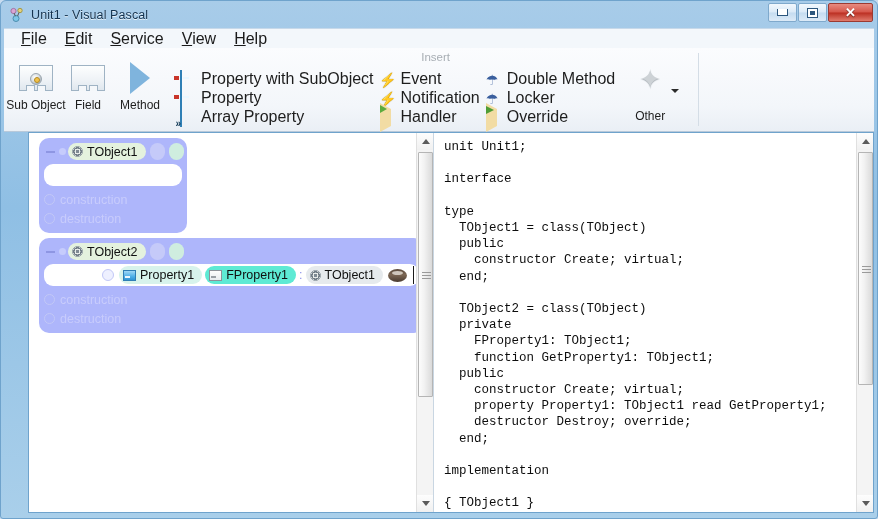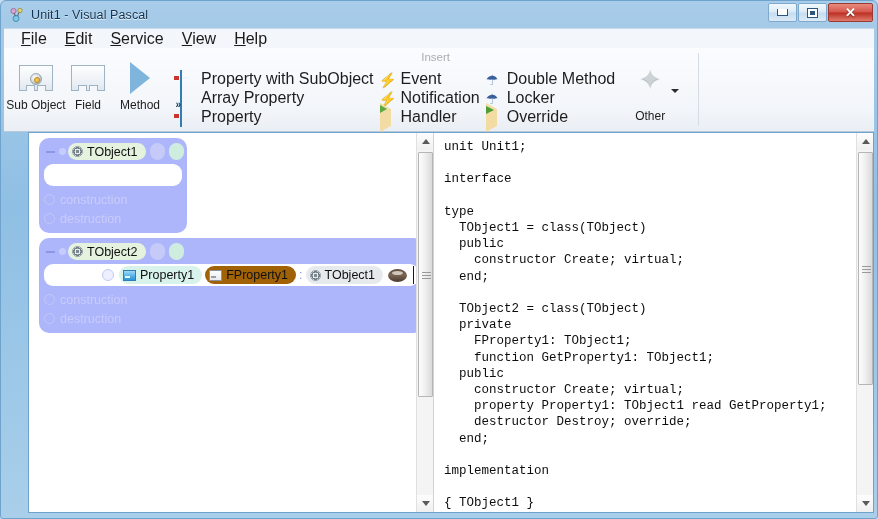--- a/index.html
+++ b/index.html
@@ -298,21 +298,21 @@
   .ring {
     width: 12px; height: 12px; border-radius: 50%;
     border: 1px solid #c2c8f7; background: #eef0ff; margin-right: 5px; flex: none;
   }
   .chip {
     display: inline-flex; align-items: center;
     height: 18px; padding: 0 8px 0 4px; border-radius: 9px;
     font-size: 12.5px; white-space: nowrap; margin-right: 3px;
   }
   .chip.prop { background: #d7f3ec; color: #101010; }
-  .chip.fprop { background: #a16207; color: #101010; }
+  .chip.fprop { background: #5eead4; color: #101010; }
   .chip.type { background: #e6eaed; color: #101010; }
   .chip .cico { width: 13px; height: 11px; margin-right: 4px; flex:none; }
   .cico.blue {
     border: 1px solid #2f7fb5;
     background: linear-gradient(180deg,#9dd7f6 0%,#4fb0e8 60%,#2f93d4 100%);
     position: relative;
   }
   .cico.blue:after { content:""; position:absolute; left:1px; top:5px; width:5px; height:2px; background:#eaf7ff; }
   .cico.gray {
     border: 1px solid #8d9299;
@@ -422,26 +422,26 @@
 
     <div class="rgroup sep" style="padding-right:18px;">
       <div class="group-caption">Insert</div>
 
       <div class="smallcol ins">
         <div class="smrow">
           <span class="sico"><span class="ic-prop"><i class="pl"></i><i class="pr"></i></span></span>
           <span class="slabel">Property with SubObject</span>
         </div>
         <div class="smrow">
+          <span class="sico"><span class="ic-prop"><i class="pl"></i><i class="pr"></i></span></span>
+          <span class="slabel">Property</span>
+        </div>
+        <div class="smrow">
           <span class="sico"><span class="ic-arr"></span></span>
           <span class="slabel">Array Property</span>
-        </div>
-        <div class="smrow">
-          <span class="sico"><span class="ic-prop"><i class="pl"></i><i class="pr"></i></span></span>
-          <span class="slabel">Property</span>
         </div>
       </div>
 
       <div class="smallcol ins">
         <div class="smrow">
           <span class="sico"><span class="ic-bolt">⚡</span></span>
           <span class="slabel">Event</span>
         </div>
         <div class="smrow">
           <span class="sico"><span class="ic-bolt">⚡</span></span>

